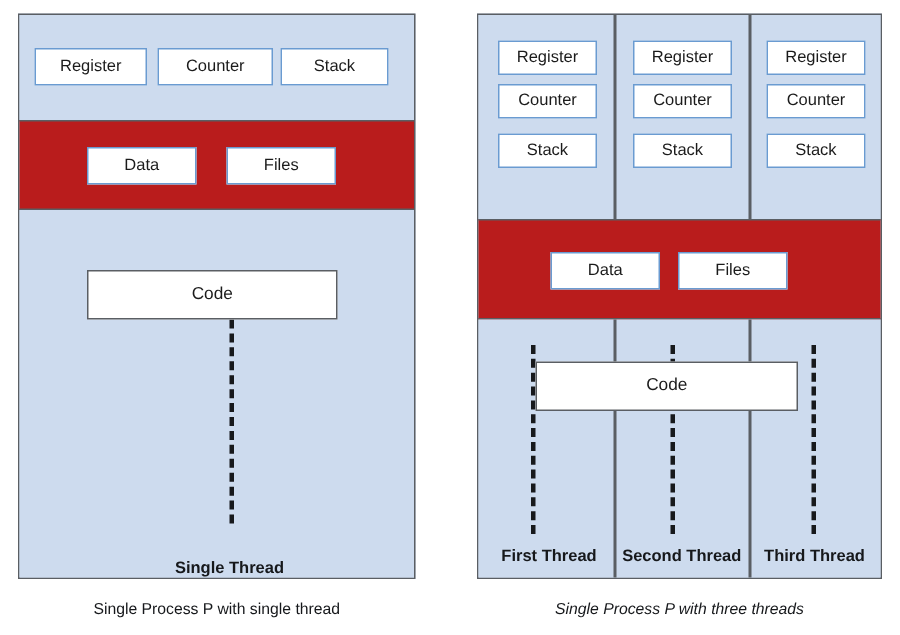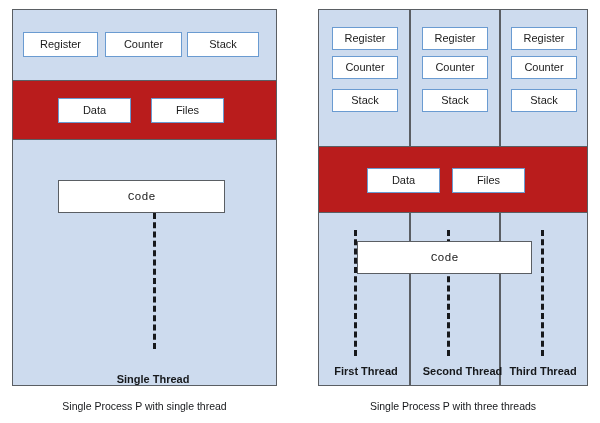--- a/index.html
+++ b/index.html
@@ -50,21 +50,20 @@
     align-items: center;
     justify-content: center;
     color: #1b1b1b;
     font-size: 11px;
     line-height: 1;
     white-space: nowrap;
   }
   .cellbox.dark {
     border: 1.5px solid #5a5e63;
     font-size: 11.5px;
-    font-family: Liberation Mono, monospace;
   }
 
   
   .coldiv {
     position: absolute;
     width: 1.5px;
     background: #5a5e63;
   }
 
   
@@ -188,24 +187,24 @@
     <div class="thread-line" style="left:128px; top:17px; height:126px;"></div>
     <div class="thread-line" style="left:222px; top:17px; height:126px;"></div>
 
     <div class="cellbox dark" style="left:38px; top:28px; width:175px; height:33px;">
       <span>Code</span>
     </div>
 
     <div class="thread-label" style="left:0px; top:152px; width:94px;">
       <span>First Thread</span>
     </div>
-    <div class="thread-label" style="left:91px; top:152px; width:105px;">
+    <div class="thread-label" style="left:91px; top:152px; width:89px;">
       <span>Second Thread</span>
     </div>
     <div class="thread-label" style="left:181px; top:152px; width:86px;">
       <span>Third Thread</span>
     </div>
   </div>
 </div>
 
-<div class="caption" style="left:318px; top:400px; width:270px;">
+<div class="caption" style="left:318px; top:400px; width:270px;font-style:italic;">
   <span>Single Process P with three threads</span>
 </div>
 
 </body></html>

